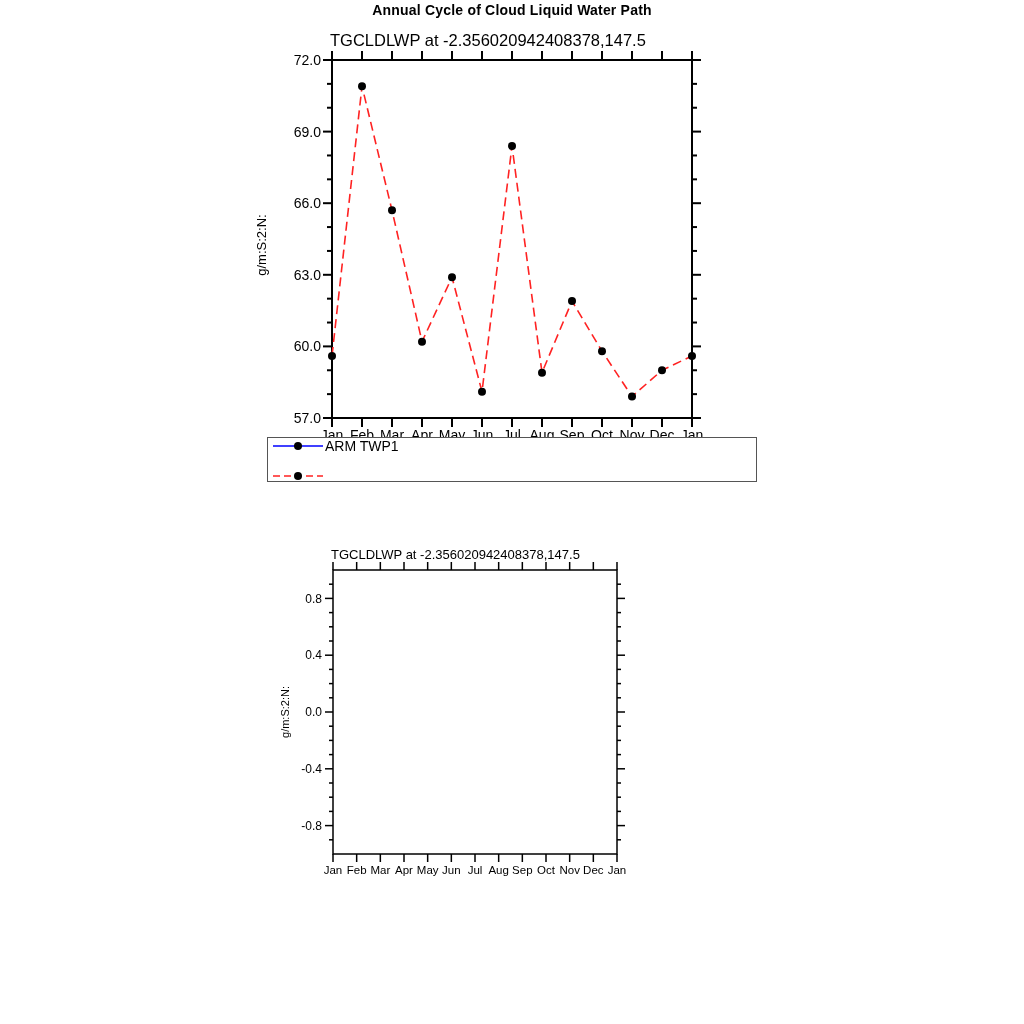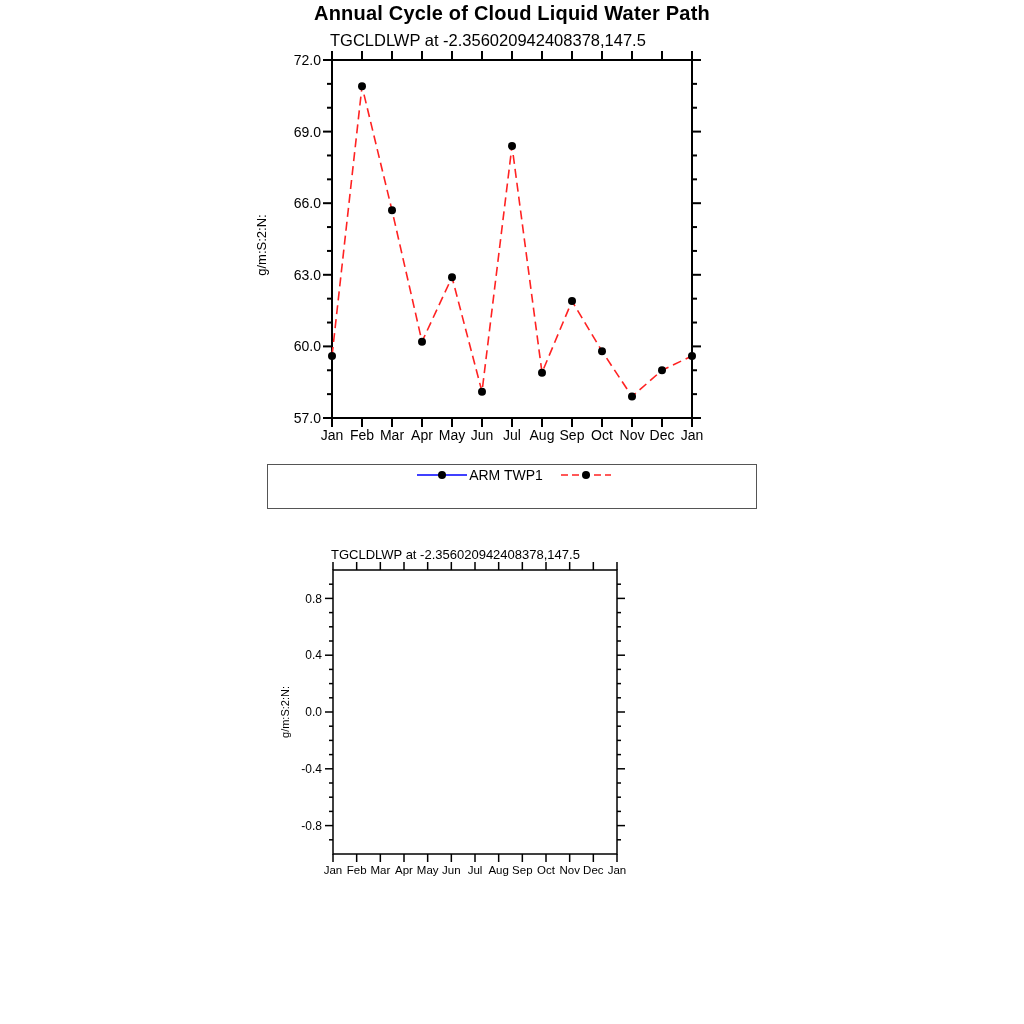--- a/index.html
+++ b/index.html
@@ -1,28 +1,28 @@
 <!DOCTYPE html>
 <html><head>
 <meta charset="utf-8">
 <style>
   html,body{margin:0;padding:0;background:#fff;}
   #frame{
     position:relative;width:1024px;height:1024px;background:#ffffff;overflow:hidden;
     font-family:"Liberation Sans", sans-serif;color:#000;
   }
   .abs{position:absolute;}
-  #chart1-title{left:0;top:2px;width:1024px;text-align:center;font-size:20px;font-weight:bold;letter-spacing:0.2px;}
+  #chart1-title{left:0;top:2px;width:1024px;text-align:center;font-size:14px;font-weight:bold;letter-spacing:0.2px;}
   #chart1-subtitle{left:330px;top:31px;font-size:16.5px;}
   #chart2-title{left:475px;top:527px;transform:translateX(-50%);white-space:nowrap;font-size:13.5px;font-weight:bold;}
   #chart2-subtitle{left:331px;top:547px;font-size:13px;}
   #plots-svg{left:0;top:0;}
   #legend-box{
-    left:267px;top:464px;width:490px;height:45px;border:1px solid #555;box-sizing:border-box;
-    display:flex;flex-direction:row;justify-content:center;gap:17px;padding-left:4px;background:#fff;
+    left:267px;top:437px;width:490px;height:45px;border:1px solid #555;box-sizing:border-box;
+    display:flex;flex-direction:column;justify-content:center;gap:17px;padding-left:4px;background:#fff;
   }
   .legend-row{display:flex;align-items:center;height:19px;}
   .legend-sample{flex:0 0 52px;height:10px;}
   .legend-label{font-size:14px;margin-left:1px;white-space:nowrap;}
 </style>
 </head>
 <body>
 
 <div id="frame">
 

